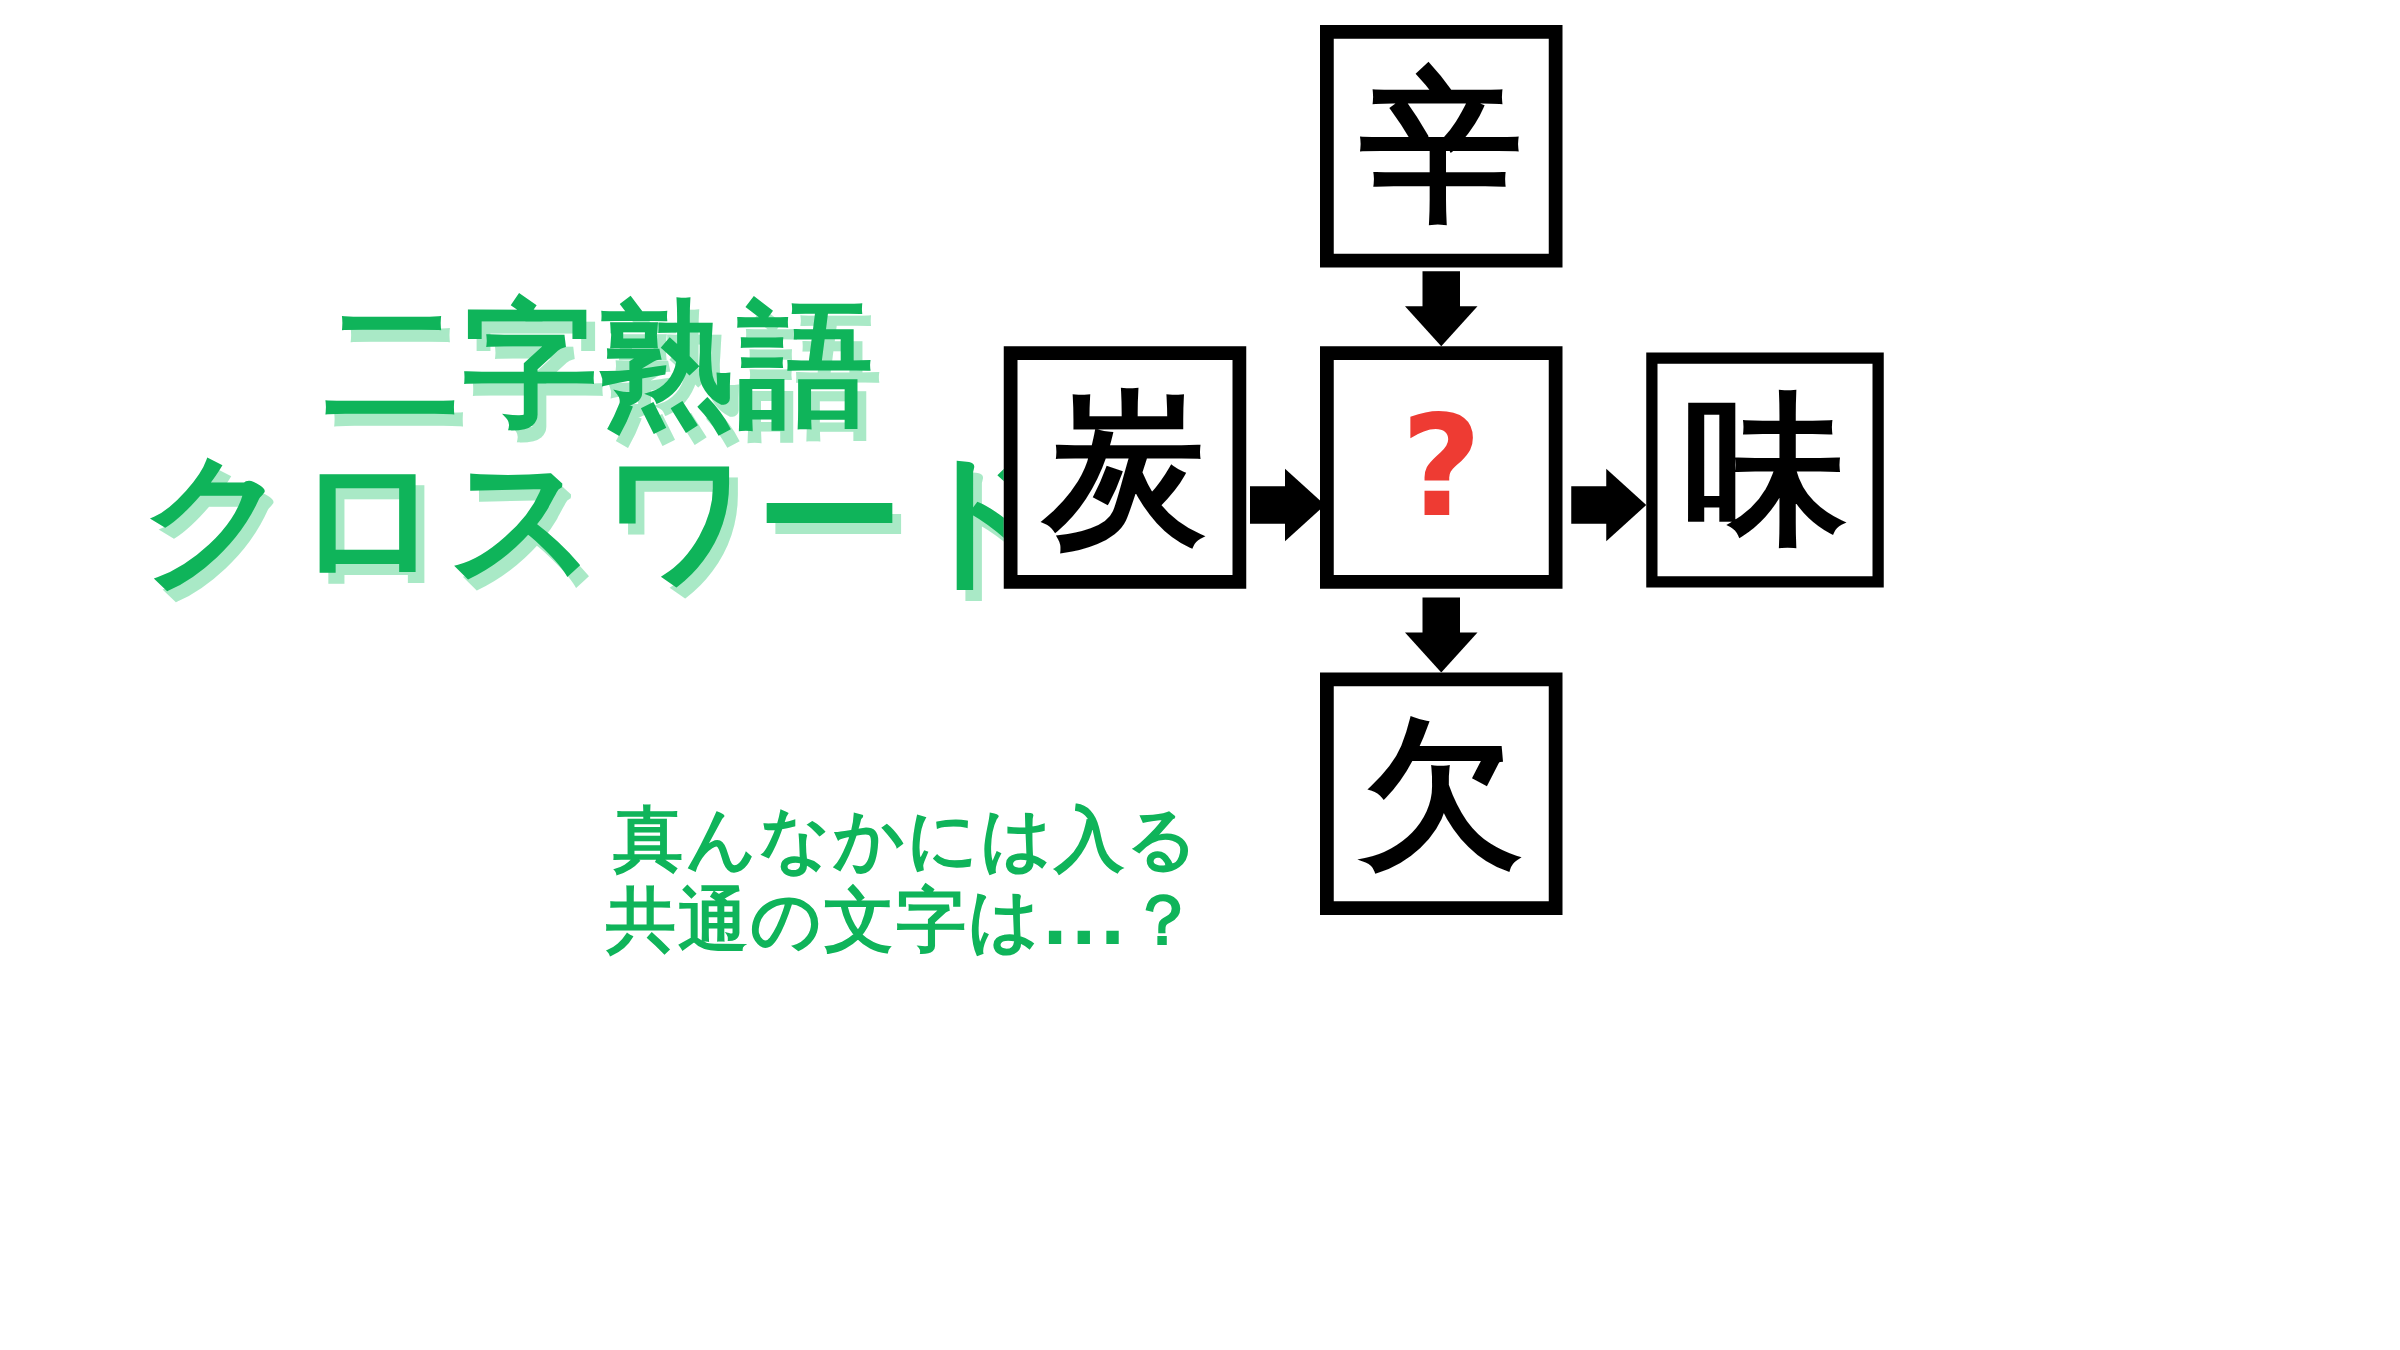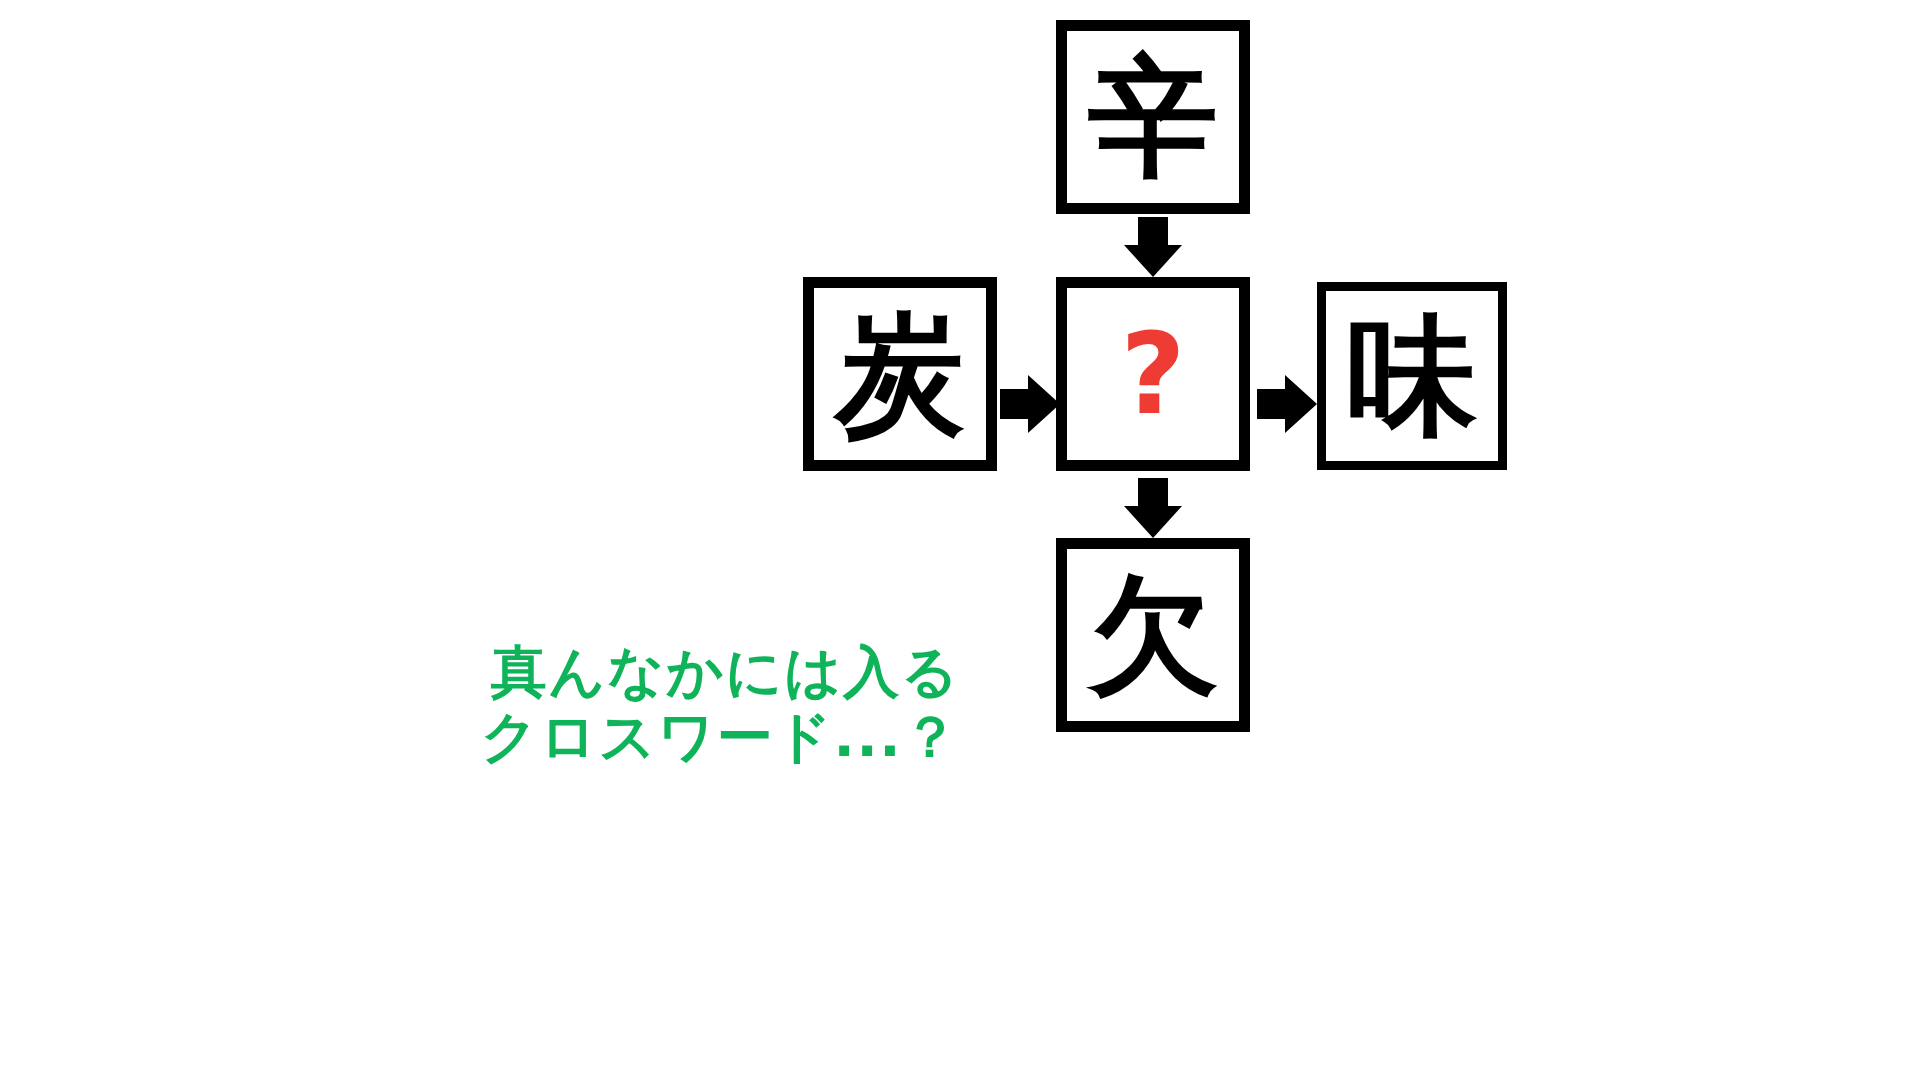--- a/index.html
+++ b/index.html
@@ -157,24 +157,28 @@
   .arrow-left-to-center { left: 40px; top: 374px; width: 60px; height: 60px; }
   .arrow-center-to-right { left: 297px; top: 374px; width: 60px; height: 60px; }
 </style>
 </head>
 <body>
 
 <div id="stage">
 
   <div id="left-panel">
 
+    <div class="title-block">
+      <span class="title-line title-line-1">二字熟語</span>
+      <span class="title-line title-line-2">クロスワード</span>
+    </div>
 
     <div class="subtitle-block">
       <span class="subtitle-line">真んなかには入る</span>
-      <span class="subtitle-line">クロスワード...？</span>
+      <span class="subtitle-line">共通の文字は...？</span>
     </div>
 
   </div>
 
   <div id="puzzle">
 
     <div class="cell cell-top">
       <span class="glyph">辛</span>
     </div>
 

